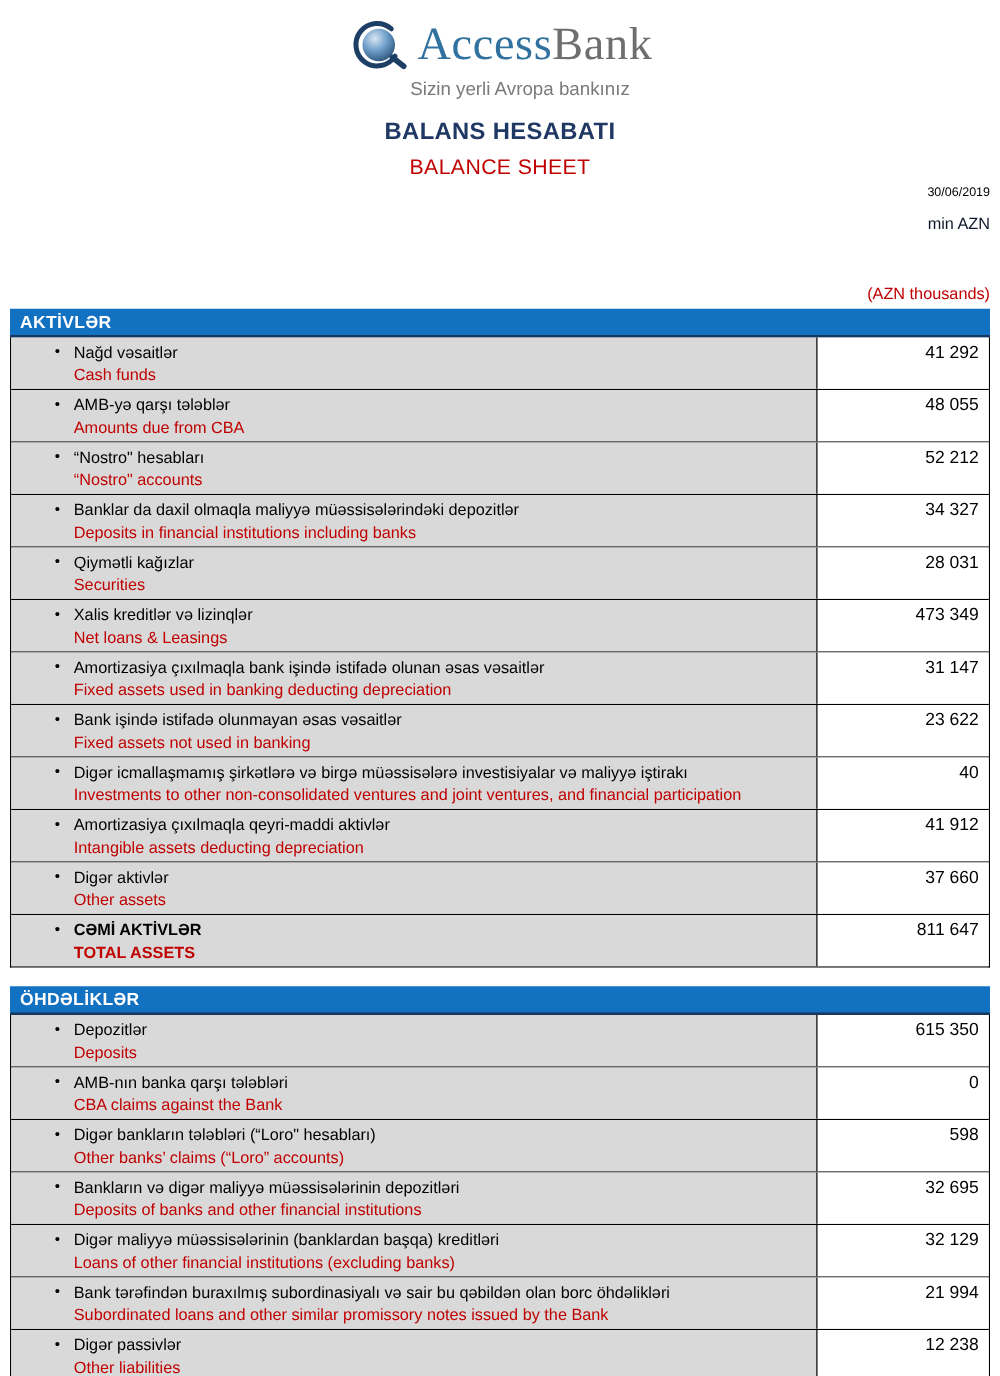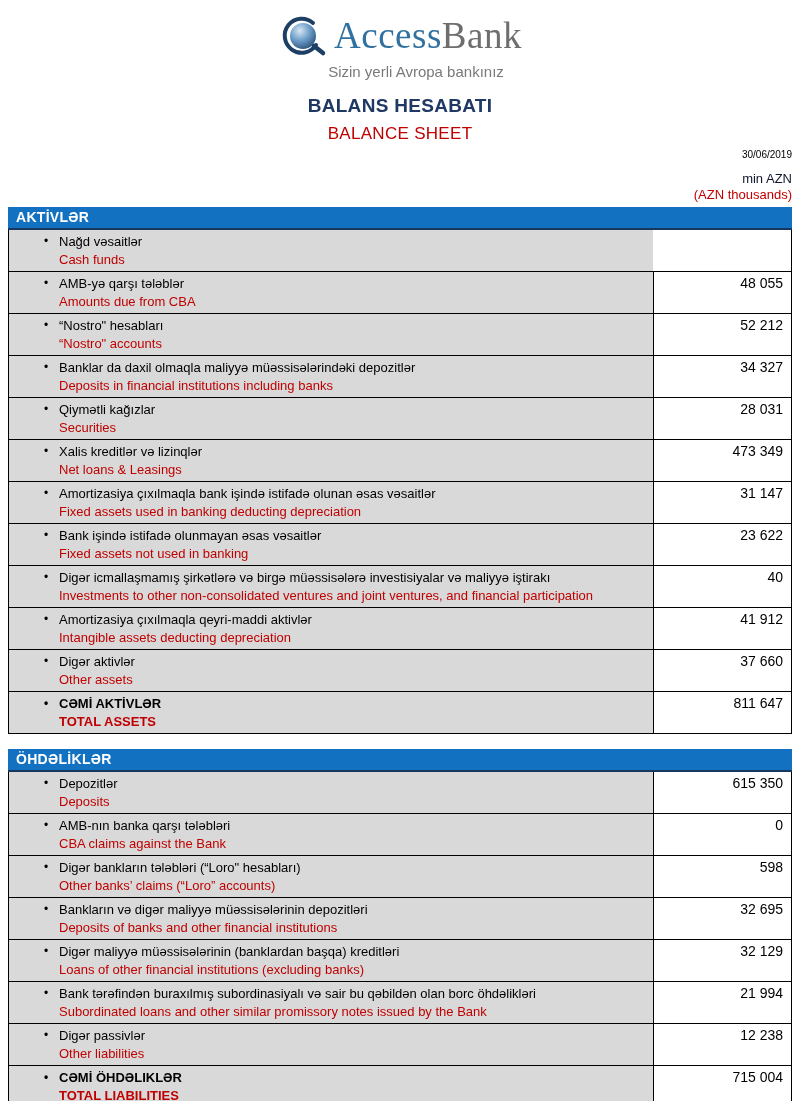--- a/index.html
+++ b/index.html
@@ -18,21 +18,21 @@
   .logo-access { color:#31719F; }
   .logo-bank  { color:#6E6E6E; }
   .tagline { text-align:center; color:#7A7A7A; font-size:15px; margin-top:1px; transform:translateX(16px); }
 
   .title-az { text-align:center; color:#1F3864; font-weight:bold; font-size:19px; margin-top:15px; letter-spacing:0.3px; }
   .title-en { text-align:center; color:#C00000; font-weight:normal; font-size:17px; margin-top:7px; letter-spacing:0.3px; }
   .date-line { text-align:right; color:#000; font-size:10px; margin-top:5px; }
 
   .units { text-align:right; margin-top:11px; line-height:16px; }
   .unit-az { font-size:13px; color:#0f172a; }
-  .unit-en { font-size:13px; color:#C00000; }
+  .unit-en { font-size:13px; color:#C00000;margin-top:40px; }
 
   
   .section { margin-top:4px; }
   .section + .section { margin-top:15px; }
   .bar {
     background:#1371C2; color:#fff; font-weight:bold; font-size:14px;
     padding:2px 8px 3px 8px; border-bottom:2px solid #17375E; letter-spacing:0.3px;
   }
   .tbl { border:1px solid #000; border-top:none; }
   .row { display:grid; grid-template-columns:1fr 138px; border-top:1px solid #000; min-height:37px; }
@@ -82,20 +82,21 @@
     <div class="bar">AKTİVLƏR</div>
     <div class="tbl">
         <div class="row">
           <div class="cell-label">
             <span class="bullet">•</span>
             <div class="texts">
               <div class="az">Nağd vəsaitlər</div>
               <div class="en">Cash funds</div>
             </div>
           </div>
+          <div class="cell-value">41 292</div>
         </div>
         <div class="row">
           <div class="cell-label">
             <span class="bullet">•</span>
             <div class="texts">
               <div class="az">AMB-yə qarşı tələblər</div>
               <div class="en">Amounts due from CBA</div>
             </div>
           </div>
           <div class="cell-value">48 055</div>

